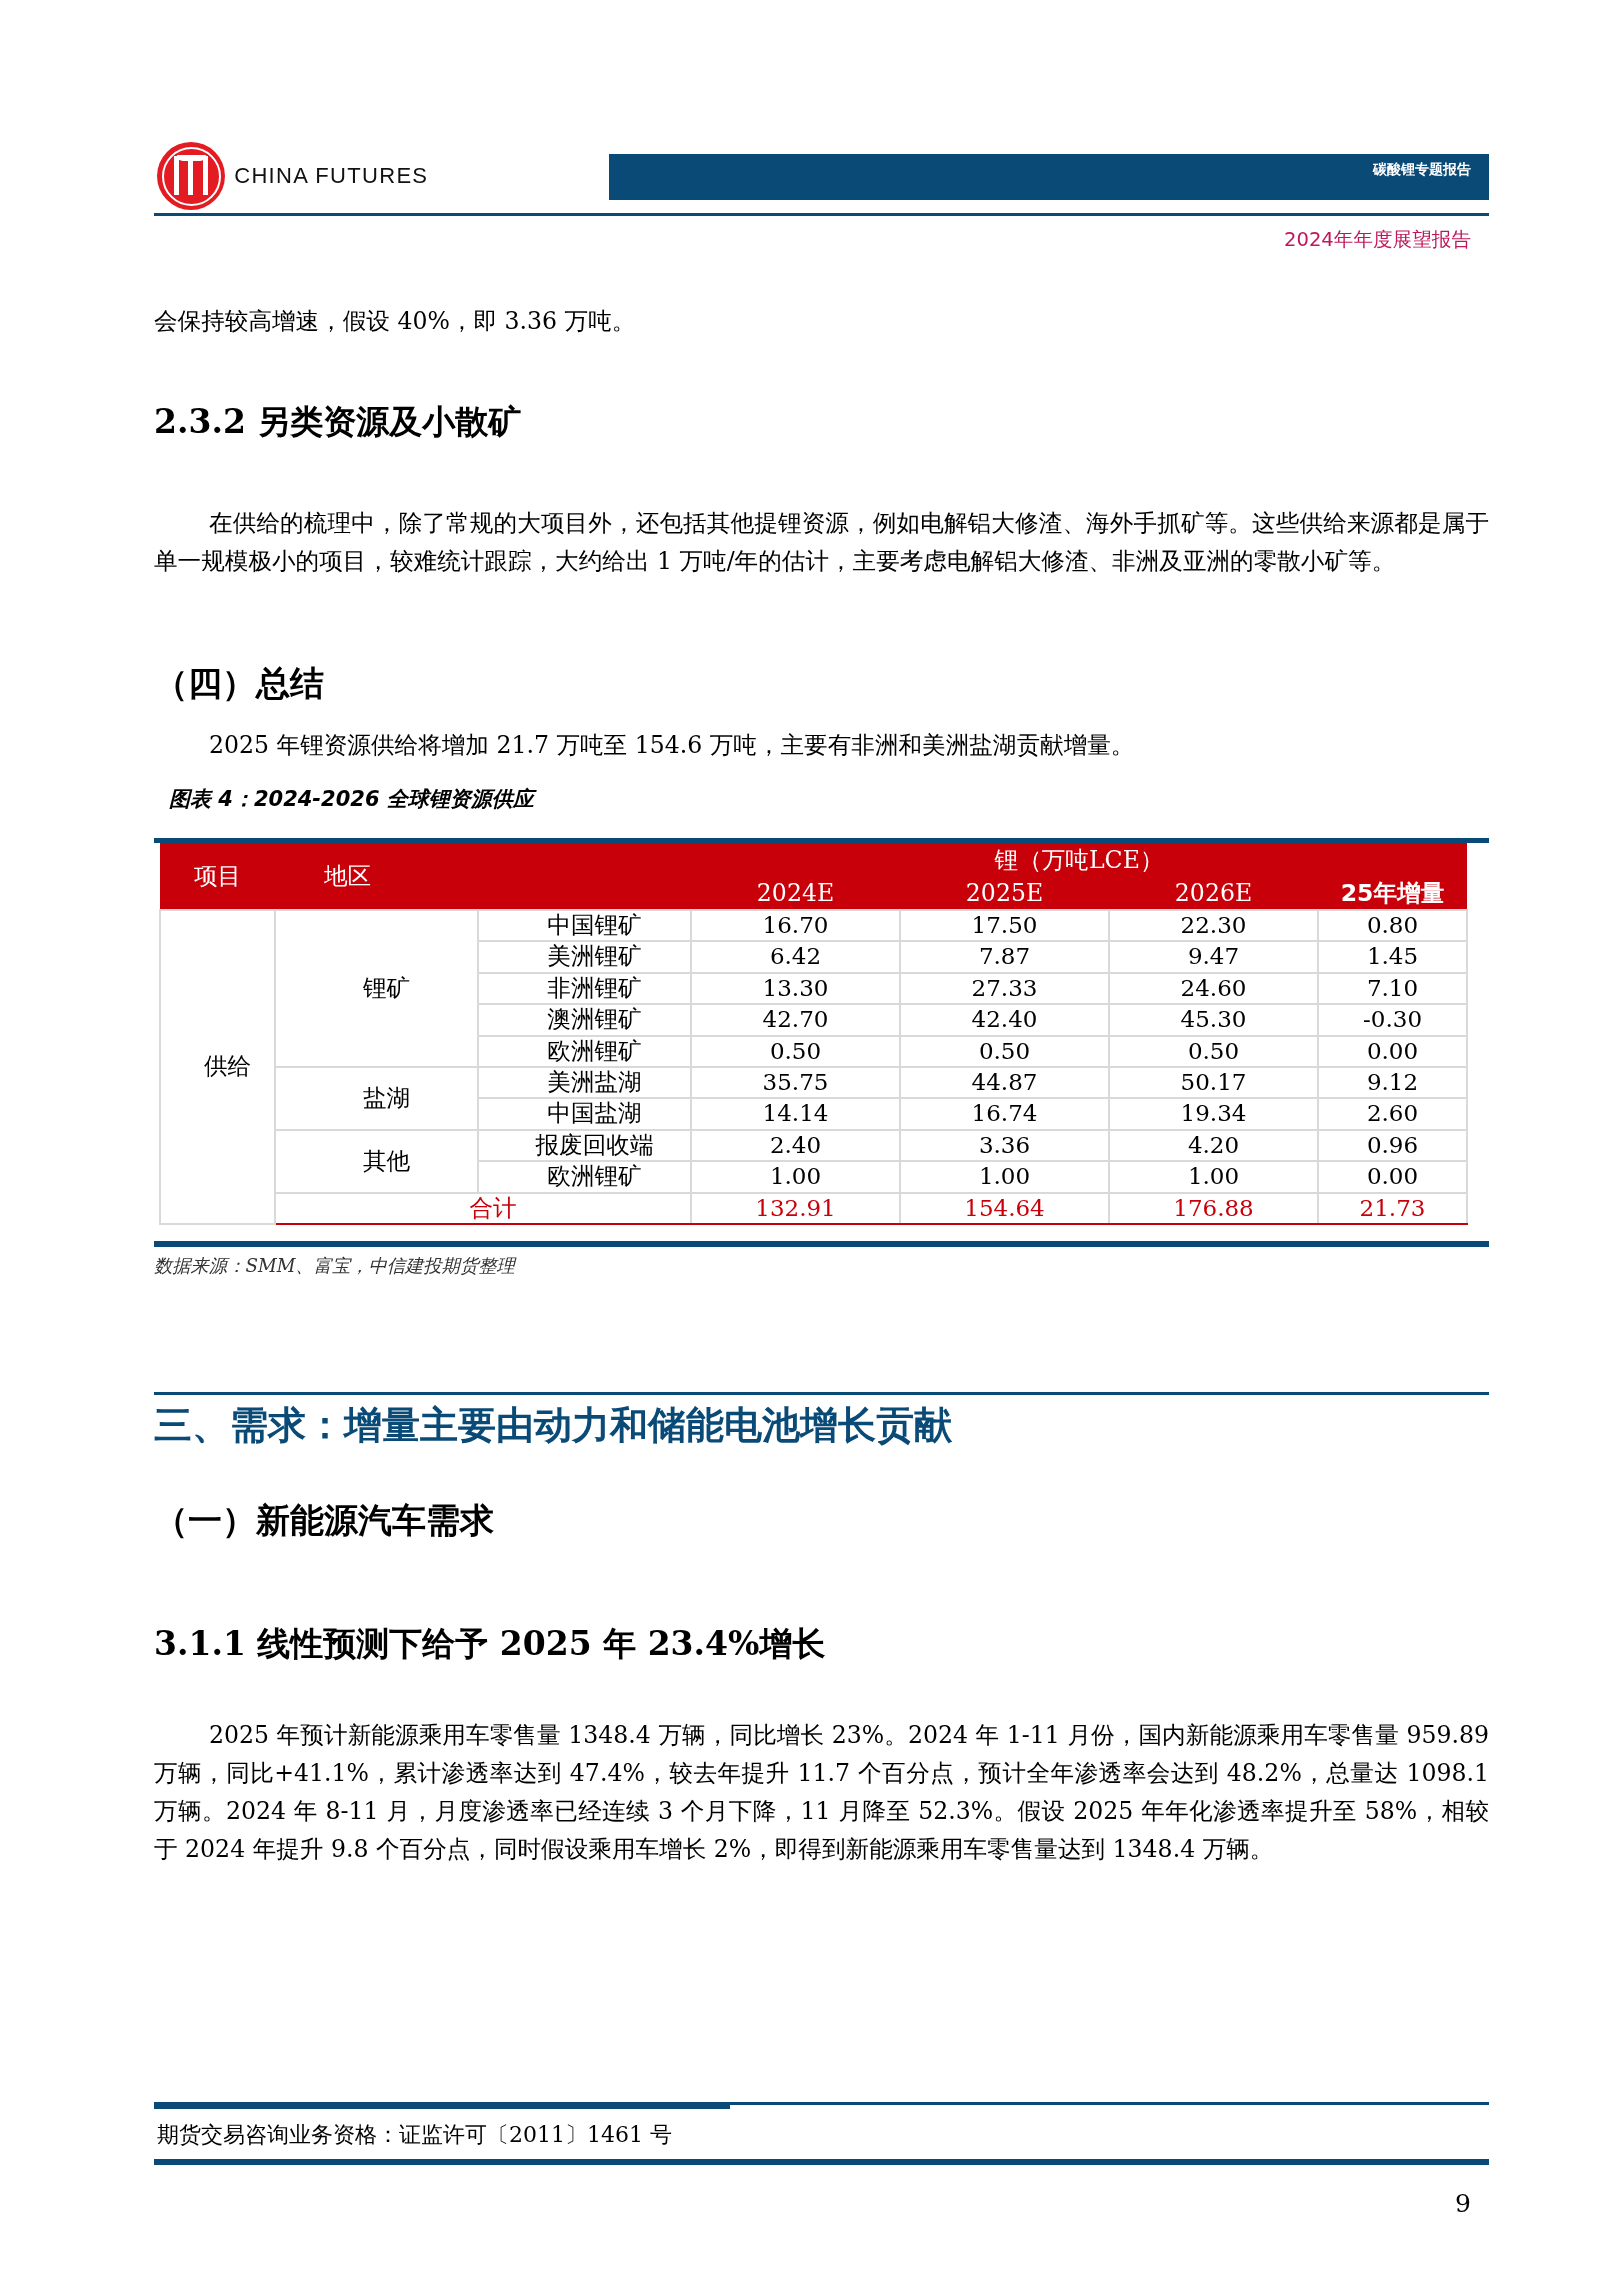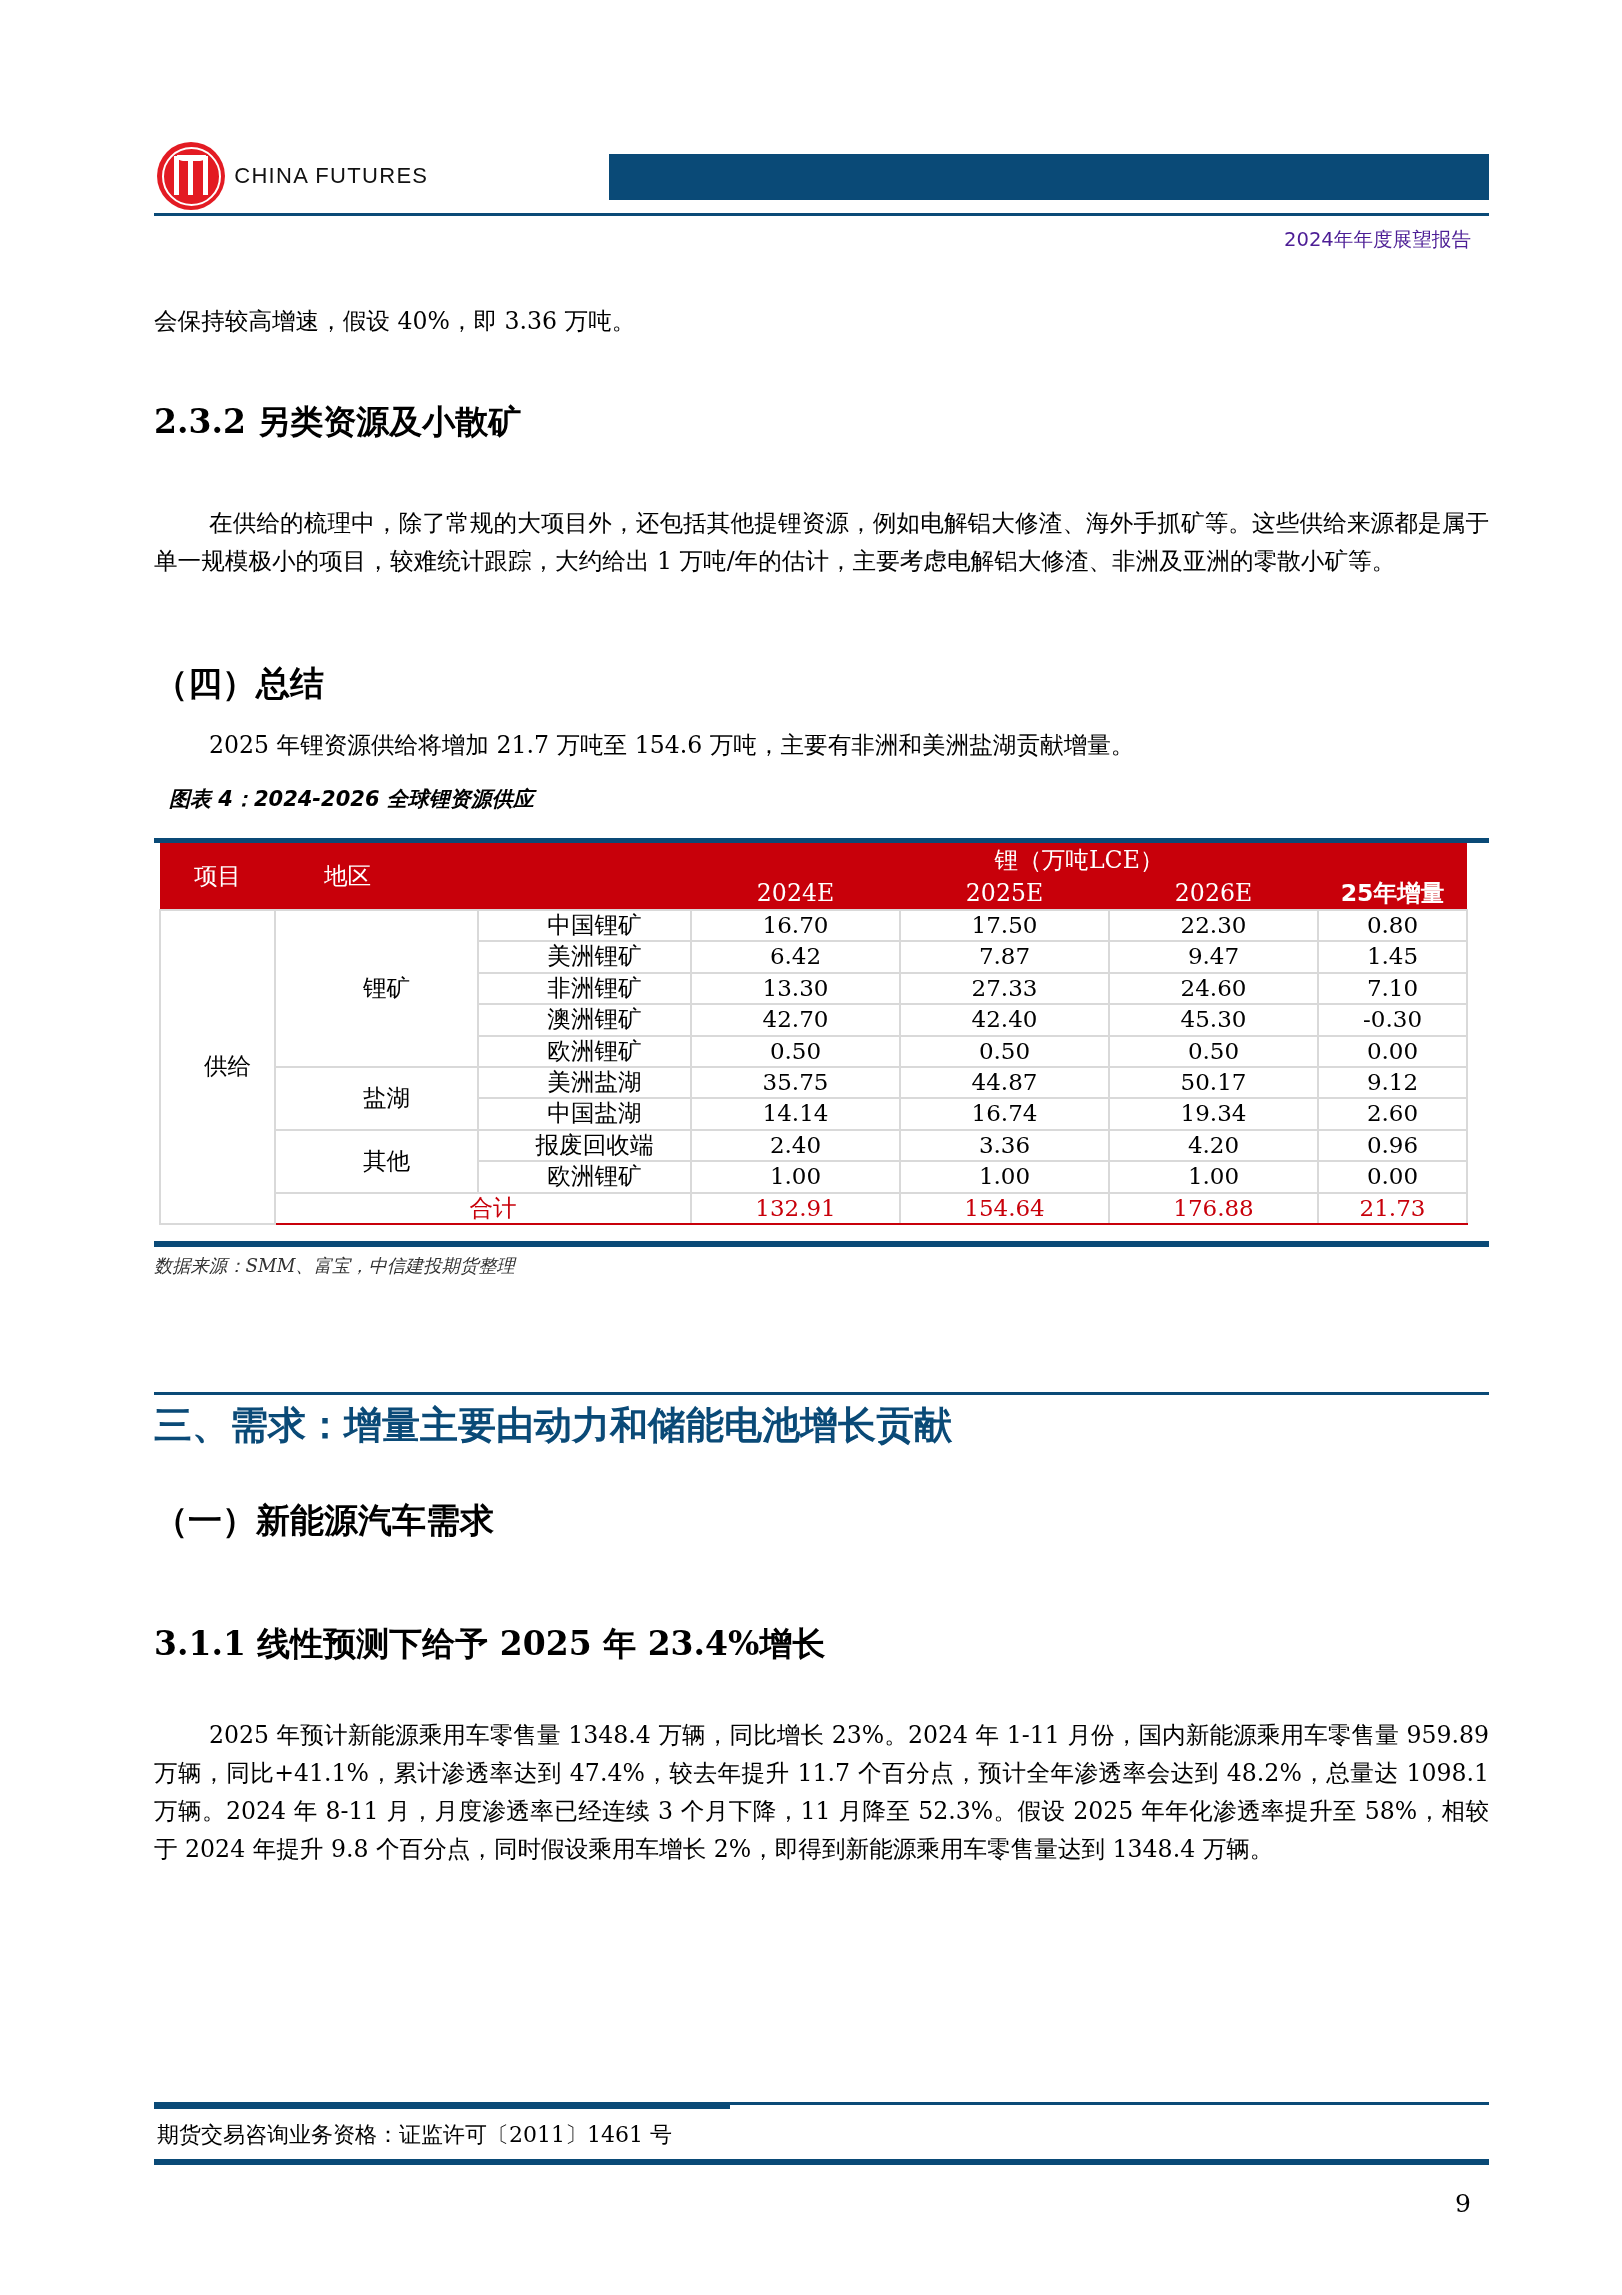--- a/index.html
+++ b/index.html
@@ -9,23 +9,23 @@
   
   .logo { left:157px; top:136px; width:301px; height:79px; display:flex; align-items:center; }
   .logo-mark { width:68px; height:68px; border-radius:50%; background:#e31b23; position:relative; margin-right:9.2px; }
   .logo-mark .ring { position:absolute; left:5.2px; top:5.2px; width:55px; height:55px; border-radius:50%; border:2px solid #fff; }
   .logo-mark .bar { position:absolute; top:14.4px; width:5.2px; height:39px; background:#fff; }
   .logo-mark .cap { position:absolute; left:19.6px; top:13px; width:29px; height:6.5px; background:#fff; border-radius:0 0 14.4px 14.4px; }
   .logo-text { display:flex; flex-direction:column; }
   .logo-cn { font-family:"DejaVu Sans","Liberation Sans",sans-serif; font-weight:bold; font-size:39px; letter-spacing:1.3px; line-height:42px; color:#111; }
   .logo-en { font-family:"Liberation Sans","DejaVu Sans",sans-serif; font-size:22px; letter-spacing:1.3px; line-height:26px; color:#111; }
   .hdr-bar { left:609px; top:154px; width:880px; height:46px; background:#0a4a77; }
-  .hdr-title { right:152px; top:152px; font-family:"DejaVu Sans","Liberation Sans",sans-serif; font-weight:bold; font-size:14px; color:#fff; line-height:35px;margin-top:48px; }
+  .hdr-title { right:152px; top:152px; font-family:"DejaVu Sans","Liberation Sans",sans-serif; font-weight:bold; font-size:14px; color:#fff; line-height:35px; }
   .hdr-line { left:154px; top:213px; width:1335px; height:3.3px; background:#0a4a77; }
-  .hdr-sub { right:152px; top:226px; font-family:"DejaVu Sans","Liberation Sans",sans-serif; font-size:19.6px; color:#4c1d95; }
+  .hdr-sub { right:152px; top:226px; font-family:"DejaVu Sans","Liberation Sans",sans-serif; font-size:19.6px; color:#be185d; }
   
   .p { left:154px; width:1335px; font-size:23.6px; line-height:38px; text-align:justify; }
   .indent { text-indent:55px; }
   .h3 { left:154px; font-size:33px; font-weight:bold; }
   .h2 { left:154px; font-family:"DejaVu Sans","Liberation Sans",sans-serif; font-size:34px; font-weight:bold; }
   .h1 { left:154px; font-family:"DejaVu Sans","Liberation Sans",sans-serif; font-size:38px; font-weight:bold; color:#0a4a77; }
   .fig-title { left:169px; top:785px; font-family:"DejaVu Sans","Liberation Sans",sans-serif; font-size:21px; font-weight:bold;font-style:italic; }
   .blue-line { background:#0a4a77; height:4.6px; }
   
   table.t { position:absolute; left:159px; top:843px; width:1307px; border-collapse:collapse; table-layout:fixed;

